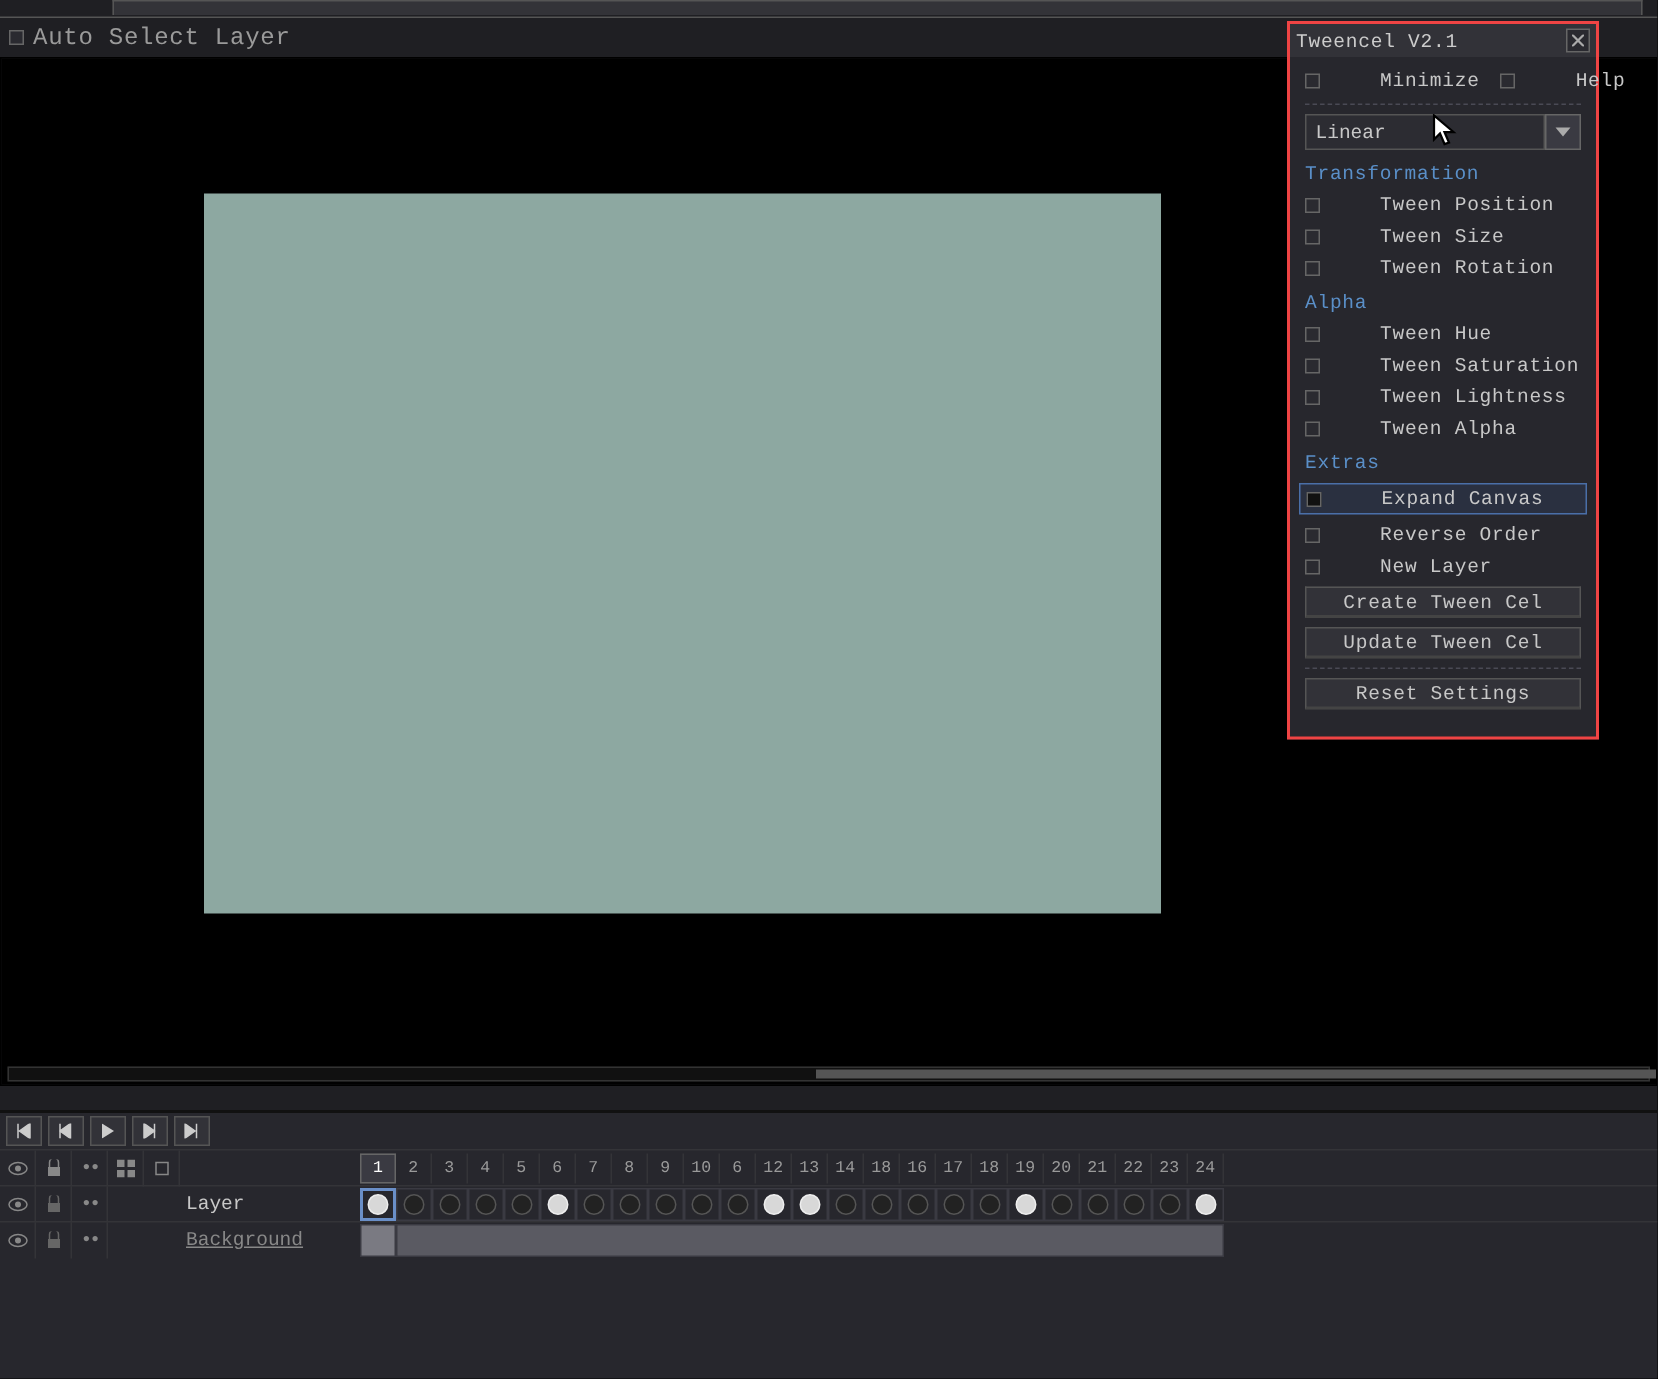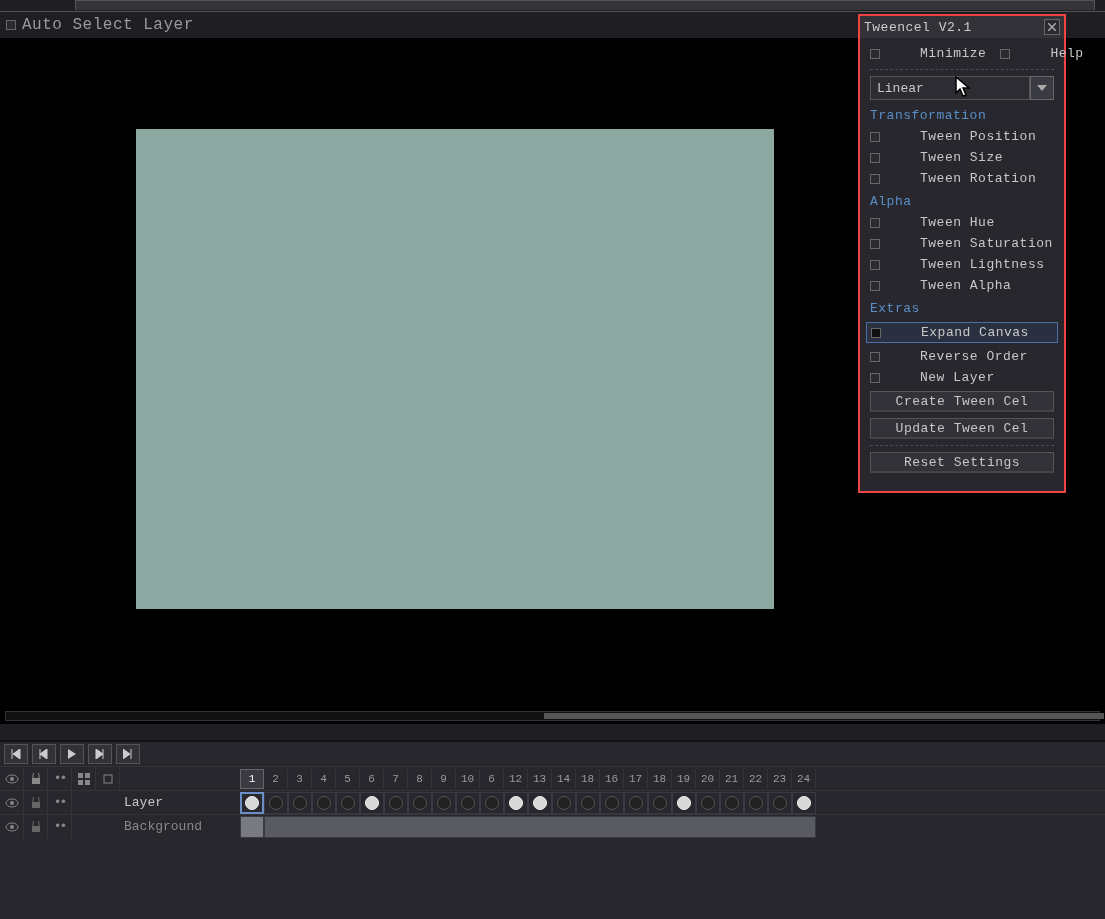--- a/index.html
+++ b/index.html
@@ -47,21 +47,21 @@
   
   
   .timeline-area { position: absolute; top: 740px; left: 0; right: 0; bottom: 0; background: #27272d; border-top: 2px solid #111; }
   .playback-row { height: 24px; display: flex; align-items: center; gap: 4px; padding: 2px 4px; }
   .play-btn { width: 24px; height: 20px; background: #323238; border: 1px solid #555; display: flex; align-items: center; justify-content: center; cursor: pointer; }
   
   .tl-header-row, .tl-layer-row { height: 24px; display: flex; align-items: center; border-top: 1px solid #343438; }
   .tl-icon-cell { width: 24px; height: 24px; display: flex; align-items: center; justify-content: center; border-right: 1px solid #343438; }
   .tl-iconset { display: flex; }
   .tl-layer-name { width: 120px; padding-left: 4px; color: #c8c8c8; }
-  .tl-layer-name.bg { color: #888; }
+  .tl-layer-name.bg { text-decoration: underline; color: #888; }
   
   .tl-frames { display: flex; }
   .tl-frame-num { width: 24px; height: 20px; display: flex; align-items: center; justify-content: center; color: #9a9a9a; font-size: 11px; border-right: 1px solid #343438; }
   .tl-frame-num.current { background: #3a3a42; color: #fff; border: 1px solid #666; }
   
   .tl-cel { width: 24px; height: 22px; border: 1px solid #3a3a42; display: flex; align-items: center; justify-content: center; position: relative; background: #27272d; }
   .tl-cel.current { border: 2px solid #6a8fc8; }
   .cel-dot { width: 14px; height: 14px; border-radius: 50%; background: #222; border: 1px solid #555; }
   .cel-dot.filled { background: #d8d8d8; border: 1px solid #eee; }
   

